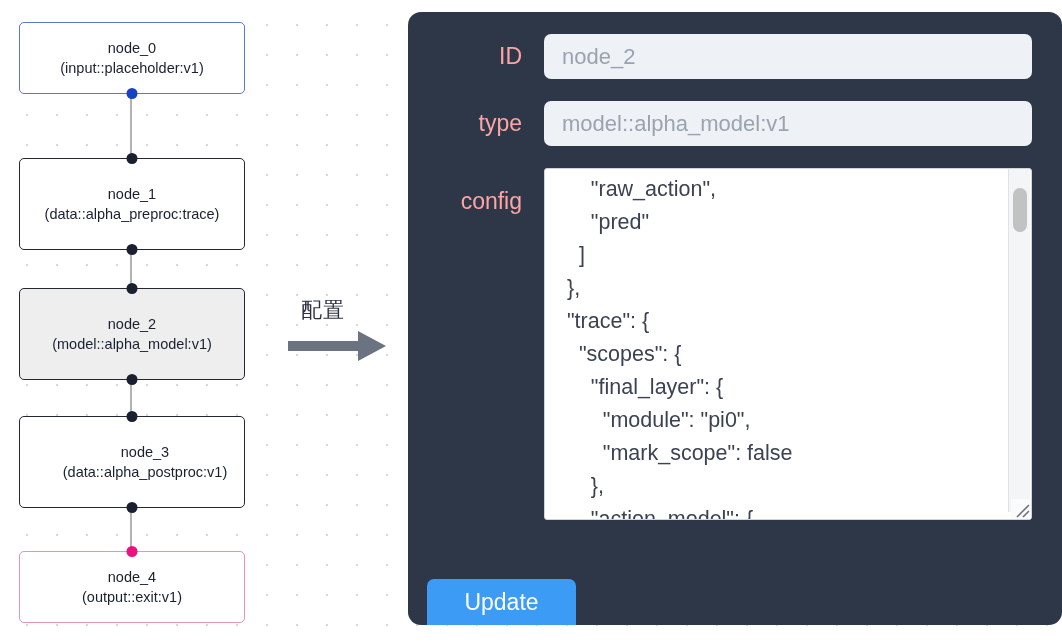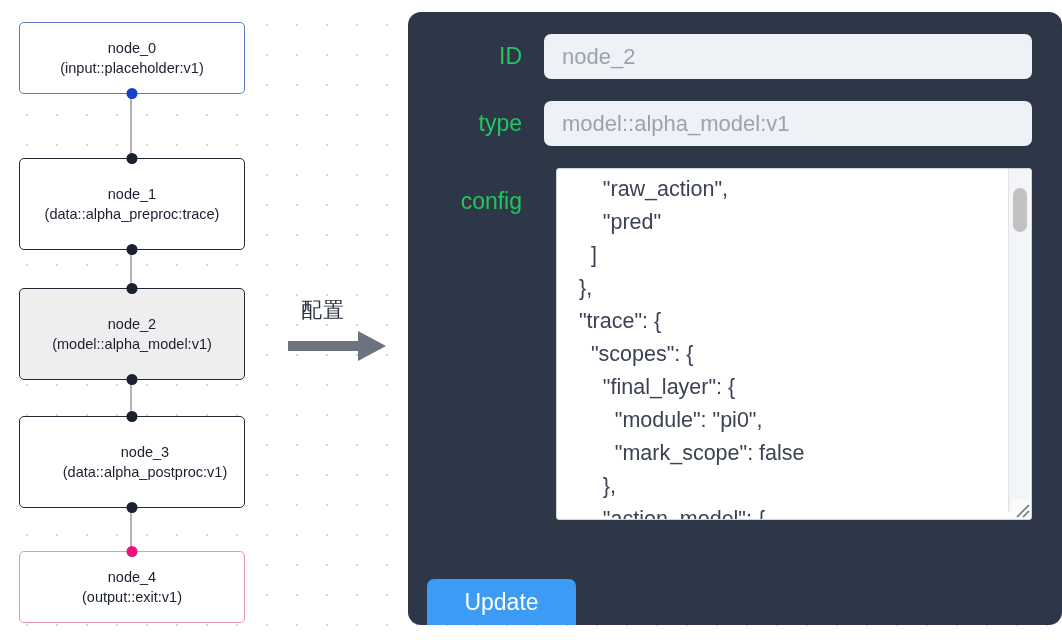--- a/index.html
+++ b/index.html
@@ -118,29 +118,29 @@
     z-index: 4;
   }
 
   .field-row {
     display: flex;
     align-items: center;
     margin-bottom: 22px;
     padding-left: 24px;
     padding-right: 30px;
   }
-  .field-row.config-row { align-items: flex-start; margin-bottom: 16px; gap: 12px; }
+  .field-row.config-row { align-items: flex-start; margin-bottom: 16px; }
 
   .field-label {
     width: 112px;
     flex: 0 0 112px;
     text-align: right;
     padding-right: 22px;
     box-sizing: border-box;
-    color: #22c55e;
+    color: #fca5a5;
     font-size: 23px;
     font-weight: 400;
     line-height: 1;
   }
   .field-row.config-row .field-label { padding-top: 22px; }
 
   .text-input {
     flex: 1 1 auto;
     height: 45px;
     background: #eef1f6;

